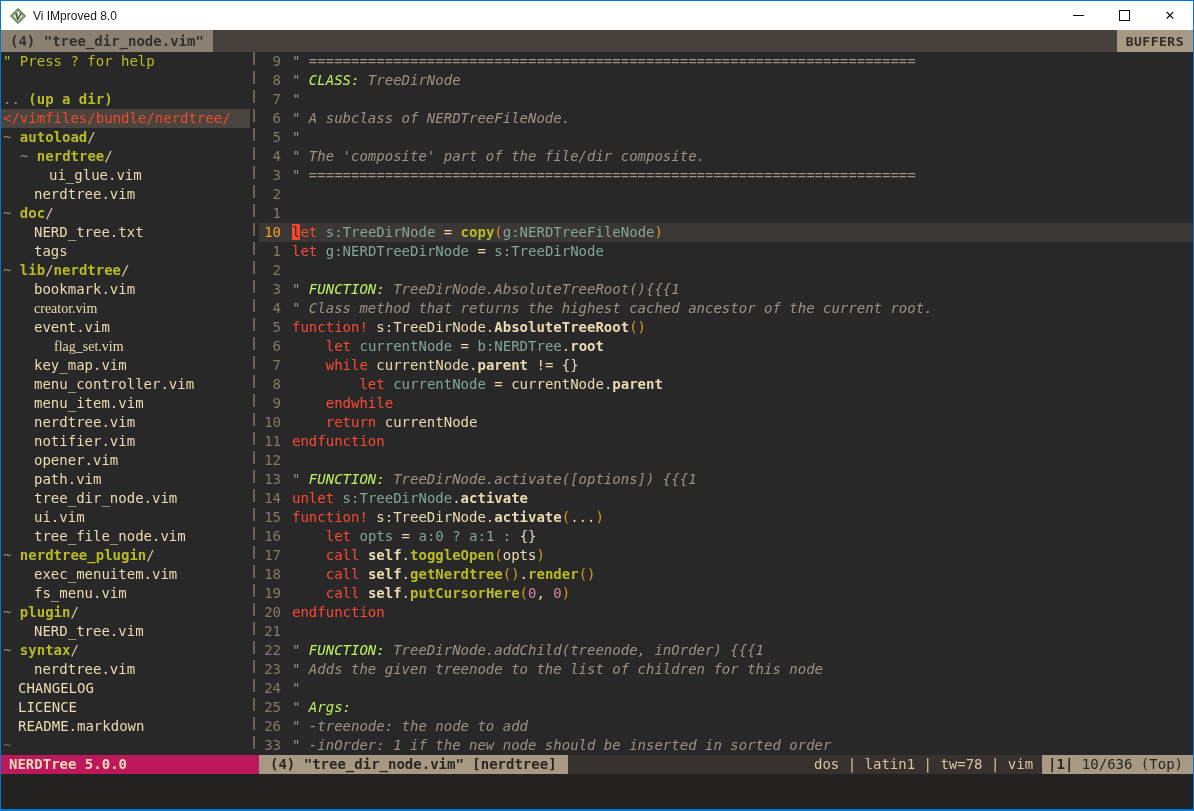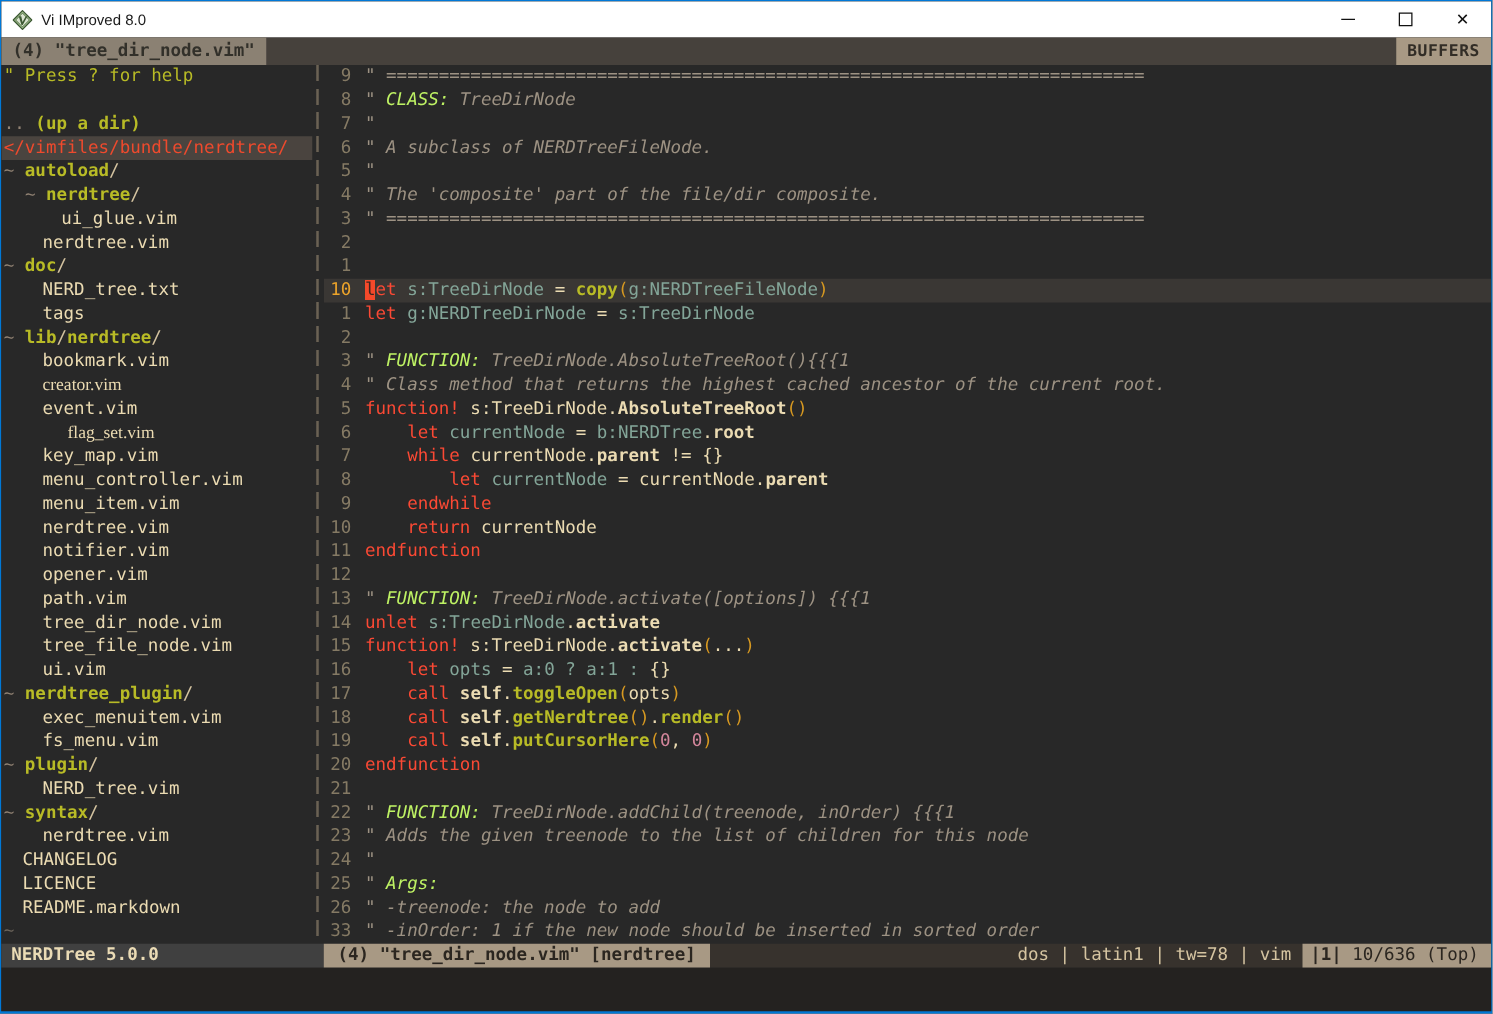--- a/index.html
+++ b/index.html
@@ -52,21 +52,21 @@
   .t-help{color:#b8bb26;}
   .t-dim{color:#928374;}
   .t-dir{color:#b8bb26;font-weight:bold;}
   .t-slash{color:#d5c4a1;}
   .t-file{color:#ebdbb2;}
   .t-updir{color:#b8bb26;font-weight:bold;}
   .t-root{color:#ef4a2d;}
   .t-eob{color:#6e665c;}
   
   .statusline{height:19px;display:flex;font-size:14px;line-height:19px;white-space:pre;}
-  .sl-left{width:258px;flex:none;background:#404040;color:#eadbb5;font-weight:bold;
+  .sl-left{width:258px;flex:none;background:#be185d;color:#eadbb5;font-weight:bold;
     padding-left:8px;box-sizing:border-box;overflow:hidden;}
   .sl-file{background:#a89984;color:#2b2620;font-weight:bold;padding:0 11px;}
   .sl-dark{flex:1;background:#37322d;display:flex;justify-content:flex-end;}
   .sl-fmt{color:#d5c4a1;padding-right:9px;}
   .sl-pos{background:#a89984;color:#2b2620;padding:0 10px 16px 6px;}
   .sl-win{font-weight:bold;}
   
   .cmdline{height:35px;background:#242220;}
 </style>
 </head>
@@ -121,22 +121,22 @@
         <div class="trow" style="padding-left: 33px;"><span class="t-file">event.vim</span></div>
         <div class="trow" style="padding-left: 53px; font-family: Liberation Serif, serif;"><span class="t-file">flag_set.vim</span></div>
         <div class="trow" style="padding-left: 33px;"><span class="t-file">key_map.vim</span></div>
         <div class="trow" style="padding-left: 33px;"><span class="t-file">menu_controller.vim</span></div>
         <div class="trow" style="padding-left: 33px;"><span class="t-file">menu_item.vim</span></div>
         <div class="trow" style="padding-left: 33px;"><span class="t-file">nerdtree.vim</span></div>
         <div class="trow" style="padding-left: 33px;"><span class="t-file">notifier.vim</span></div>
         <div class="trow" style="padding-left: 33px;"><span class="t-file">opener.vim</span></div>
         <div class="trow" style="padding-left: 33px;"><span class="t-file">path.vim</span></div>
         <div class="trow" style="padding-left: 33px;"><span class="t-file">tree_dir_node.vim</span></div>
+        <div class="trow" style="padding-left: 33px;"><span class="t-file">ui.vim</span></div>
         <div class="trow" style="padding-left: 33px;"><span class="t-file">tree_file_node.vim</span></div>
-        <div class="trow" style="padding-left: 33px;"><span class="t-file">ui.vim</span></div>
         <div class="trow" style="padding-left: 2px;"><span class="t-dim">~ </span><span class="t-dir">nerdtree_plugin</span><span class="t-slash">/</span></div>
         <div class="trow" style="padding-left: 33px;"><span class="t-file">exec_menuitem.vim</span></div>
         <div class="trow" style="padding-left: 33px;"><span class="t-file">fs_menu.vim</span></div>
         <div class="trow" style="padding-left: 2px;"><span class="t-dim">~ </span><span class="t-dir">plugin</span><span class="t-slash">/</span></div>
         <div class="trow" style="padding-left: 33px;"><span class="t-file">NERD_tree.vim</span></div>
         <div class="trow" style="padding-left: 2px;"><span class="t-dim">~ </span><span class="t-dir">syntax</span><span class="t-slash">/</span></div>
         <div class="trow" style="padding-left: 33px;"><span class="t-file">nerdtree.vim</span></div>
         <div class="trow" style="padding-left: 17px;"><span class="t-file">CHANGELOG</span></div>
         <div class="trow" style="padding-left: 17px;"><span class="t-file">LICENCE</span></div>
         <div class="trow" style="padding-left: 17px;"><span class="t-file">README.markdown</span></div>

